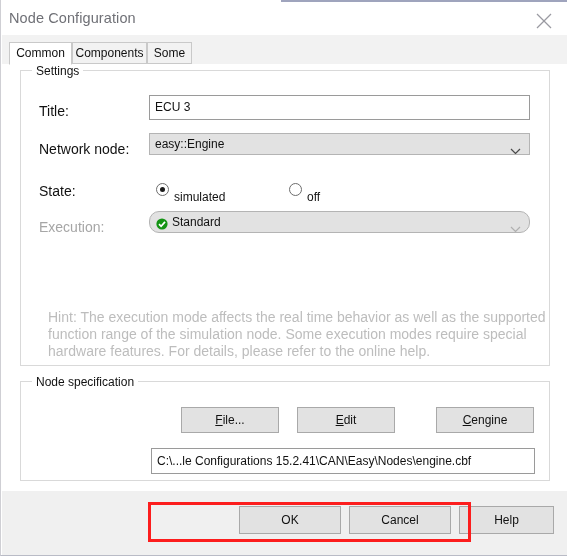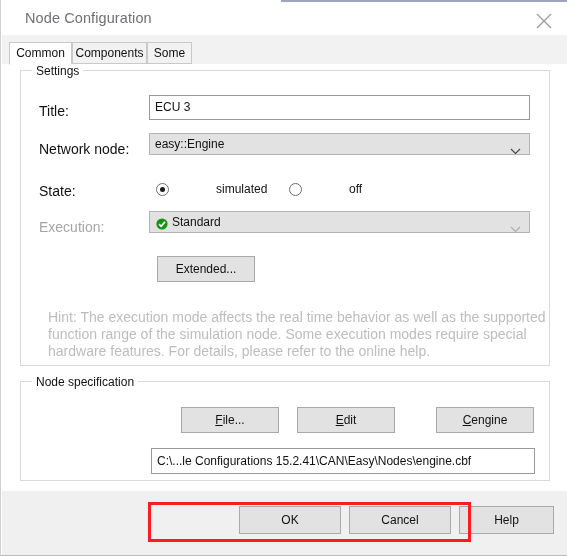--- a/index.html
+++ b/index.html
@@ -38,21 +38,21 @@
   
   #titlebar {
     position: absolute;
     left: 0; top: 2px;
     width: 566px;
     height: 33px;
     background: #ffffff;
   }
   #title-text {
     position: absolute;
-    left: 24px; top: 8px;
+    left: 8px; top: 8px;
     font-size: 14.5px;
     color: #6f7076;
     letter-spacing: .1px;
     white-space: nowrap;
   }
   #close-btn {
     position: absolute;
     right: 0; top: 0;
     width: 46px; height: 33px;
     cursor: pointer;
@@ -182,21 +182,21 @@
     background: #ffffff;
   }
   .radio .dot.on::after {
     content: "";
     position: absolute;
     left: 3px; top: 3px;
     width: 5px; height: 5px;
     border-radius: 50%;
     background: #1b1b1b;
   }
-  .radio .rlabel { position: absolute; left: 18px; top: 0; margin-left: 42px; }
+  .radio .rlabel { position: absolute; left: 18px; top: 8px; }
 
   
   .check-icon {
     position: absolute;
     left: 6px; top: 4px;
     width: 12px; height: 12px;
   }
 
   
   .btn {
@@ -290,36 +290,35 @@
       <div class="radio" style="left:135px; top:111px;">
         <span class="dot on"></span>
         <span class="rlabel">simulated</span>
       </div>
       <div class="radio" style="left:268px; top:111px;">
         <span class="dot"></span>
         <span class="rlabel">off</span>
       </div>
 
       <div class="field-label disabled" style="left:18px; top:148px;">Execution:</div>
-      <div class="combo disabled" style="left:128px; top:140px; width:381px; height:22px; padding-left:22px;">
+      <div class="combo disabled" style="left:128px; top:140px; width:381px; height:22px; padding-left:22px;border-radius:10px;">
         <span class="check-icon">
           <svg width="12" height="12" viewBox="0 0 12 12">
             <circle cx="6" cy="6" r="5.6" fill="#149414"></circle>
             <polyline points="3,6.2 5.1,8.3 9,3.9" fill="none" stroke="#ffffff" stroke-width="1.7"></polyline>
           </svg>
         </span>
         <span>Standard</span>
         <span class="chev">
           <svg width="11" height="7" viewBox="0 0 11 7">
             <polyline points="1,1 5.5,5.5 10,1" fill="none" stroke="#b0b0b0" stroke-width="1.2"></polyline>
           </svg>
         </span>
       </div>
 
-      <div class="btn" style="left:136px; top:185px; width:98px; height:26px; line-height:24px;">Extended...</div>
 
       <div id="hint">Hint: The execution mode affects the real time behavior as well as the supported function range of the simulation node. Some execution modes require special hardware features. For details, please refer to the online help.</div>
     </div>
 
     <div id="group-nodespec" class="group">
       <div class="group-label">Node specification</div>
 
       <div class="btn" style="left:136px; top:25px; width:98px; height:26px; line-height:24px;margin-left:24px;">
         <span class="acc">F</span><span>ile...</span>
       </div>

